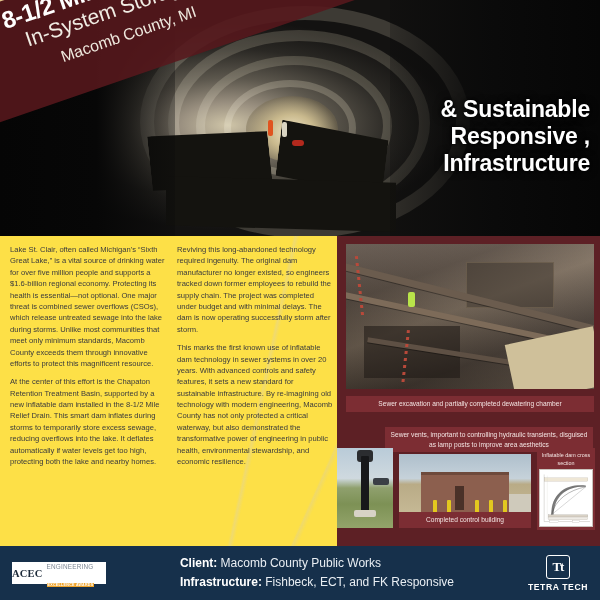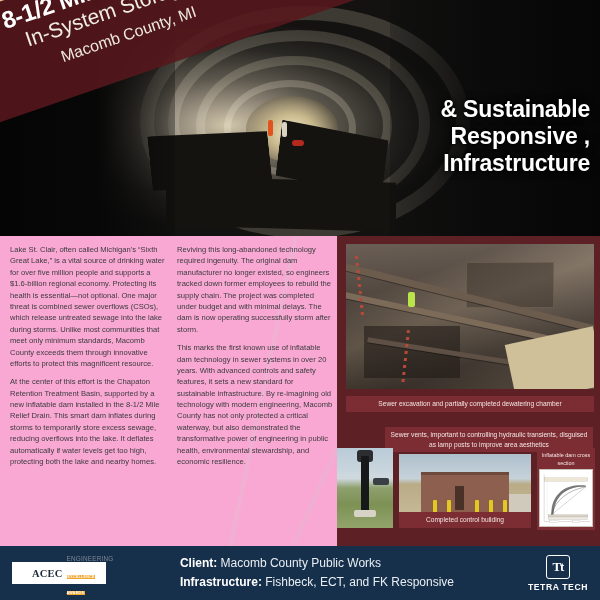--- a/index.html
+++ b/index.html
@@ -92,21 +92,21 @@
     text-align: right; color: #ffffff;
     font-size: 23px; font-weight: bold; line-height: 1.17;
     letter-spacing: -0.2px;
     text-shadow: 0 0 9px rgba(0,0,0,0.95), 0 0 3px rgba(0,0,0,0.9);
   }
   .headline div { white-space: nowrap; }
 
   
   .body-wrap {
     position: absolute; top: 236px; left: 0; width: 600px; height: 310px;
-    background: #f9a8d4;
+    background: #fde047;
   }
   .watermark {
     position: absolute; inset: 0; overflow: hidden; opacity: 0.55;
     background:
       linear-gradient(102deg, rgba(0,0,0,0) 44%, rgba(210,205,205,0.55) 44.4%, rgba(0,0,0,0) 45%),
       linear-gradient(114deg, rgba(0,0,0,0) 58%, rgba(205,200,200,0.5) 58.3%, rgba(0,0,0,0) 59%),
       linear-gradient(128deg, rgba(0,0,0,0) 70%, rgba(214,208,208,0.45) 70.3%, rgba(0,0,0,0) 71%);
   }
   .cols {
     position: absolute; left: 10px; top: 8px; width: 325px; height: 300px;
@@ -187,21 +187,21 @@
 
   
   .footer {
     position: absolute; left: 0; top: 546px; width: 600px; height: 54px;
     background: #16304b;
     display: flex; align-items: center; justify-content: space-between;
     padding: 0 12px;
   }
   .acec {
     width: 94px; height: 22px; background: #ffffff;
-    display: flex; align-items: center; gap: 4px; padding: 2px 20px;
+    display: flex; align-items: center; gap: 4px; padding: 2px 0;
   }
   .acec-main { font-family: "Liberation Serif", serif; font-weight: bold; font-size: 10.5px; color: #1d2b3a; letter-spacing: 0.2px; }
   .acec-sub { line-height: 1.05; }
   .acec-eng { font-size: 6.4px; color: #7d8794; letter-spacing: 0.2px; }
   .acec-ex { font-size: 3.6px; color: #e08b1e; font-weight: bold; letter-spacing: 0.3px; background:#f0a52c; color:#fff; padding:0 1px; }
   .credits { text-align: left; color: #e9eef3; font-size: 12px; line-height: 1.55; }
   .credits b { color: #ffffff; }
   .tt { text-align: center; color: #ffffff; }
   .tt-mark {
     width: 24px; height: 24px; border: 1.6px solid #ffffff; border-radius: 3px;

